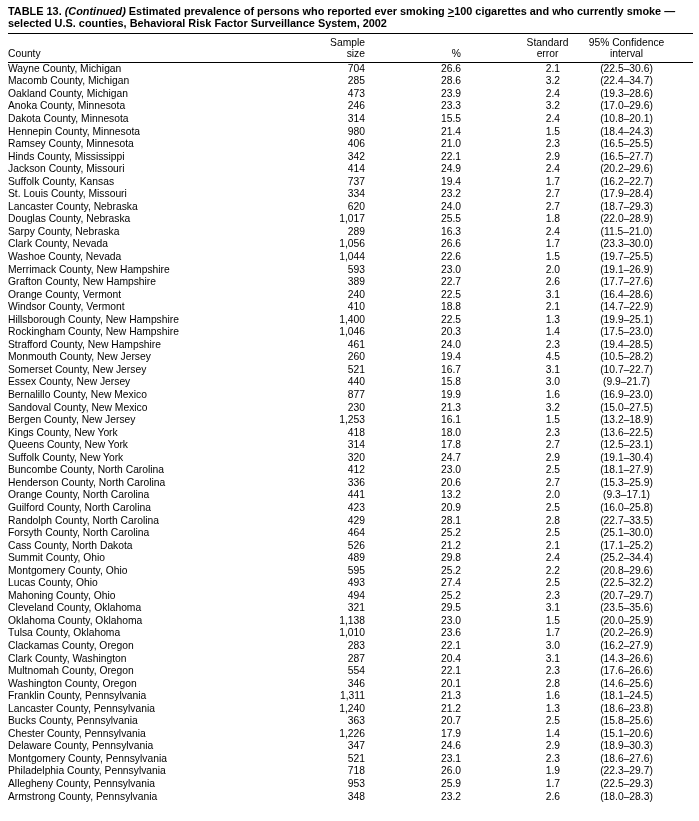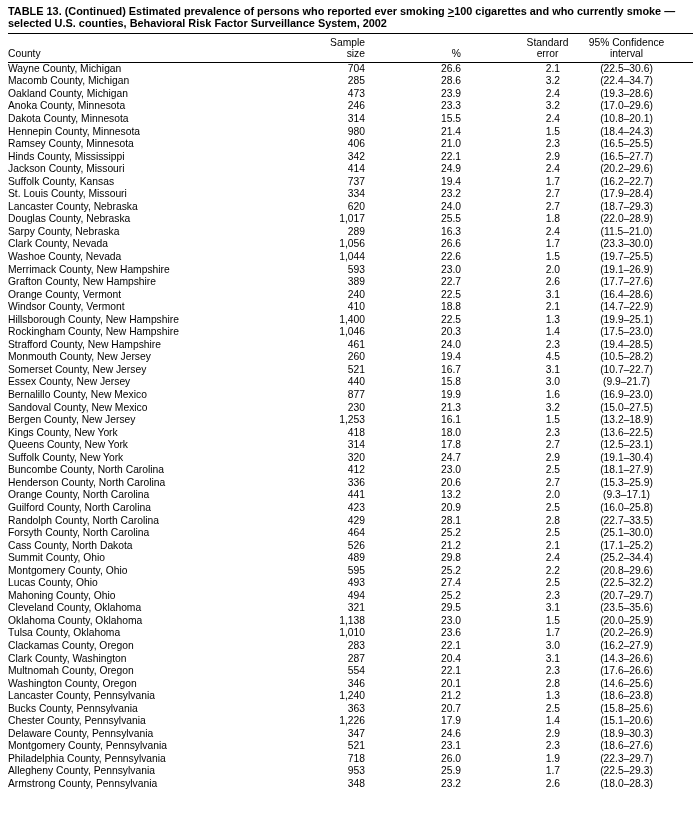--- a/index.html
+++ b/index.html
@@ -17,21 +17,21 @@
     border-bottom: 1.5px solid #000;
     padding-bottom: 3px;
     margin-bottom: 0;
   }
   .title-line {
     font-size: 10.9px;
     font-weight: bold;
     line-height: 12.4px;
     white-space: nowrap;
   }
-  .title-line .cont { }
+  .title-line .cont { font-style: italic; }
   .title-line .geq { text-decoration: underline; }
 
   table.data {
     border-collapse: collapse;
     table-layout: fixed;
     width: 685px;
   }
   th, td { padding: 0; font-weight: normal; }
   thead th {
     font-size: 10.3px;
@@ -443,20 +443,27 @@
           <td class="c4">(17.6–26.6)</td>
         </tr>
         <tr>
           <td class="c0">Washington County, Oregon</td>
           <td class="c1">346</td>
           <td class="c2">20.1</td>
           <td class="c3">2.8</td>
           <td class="c4">(14.6–25.6)</td>
         </tr>
         <tr>
+          <td class="c0">Franklin County, Pennsylvania</td>
+          <td class="c1">1,311</td>
+          <td class="c2">21.3</td>
+          <td class="c3">1.6</td>
+          <td class="c4">(18.1–24.5)</td>
+        </tr>
+        <tr>
           <td class="c0">Lancaster County, Pennsylvania</td>
           <td class="c1">1,240</td>
           <td class="c2">21.2</td>
           <td class="c3">1.3</td>
           <td class="c4">(18.6–23.8)</td>
         </tr>
         <tr>
           <td class="c0">Bucks County, Pennsylvania</td>
           <td class="c1">363</td>
           <td class="c2">20.7</td>

